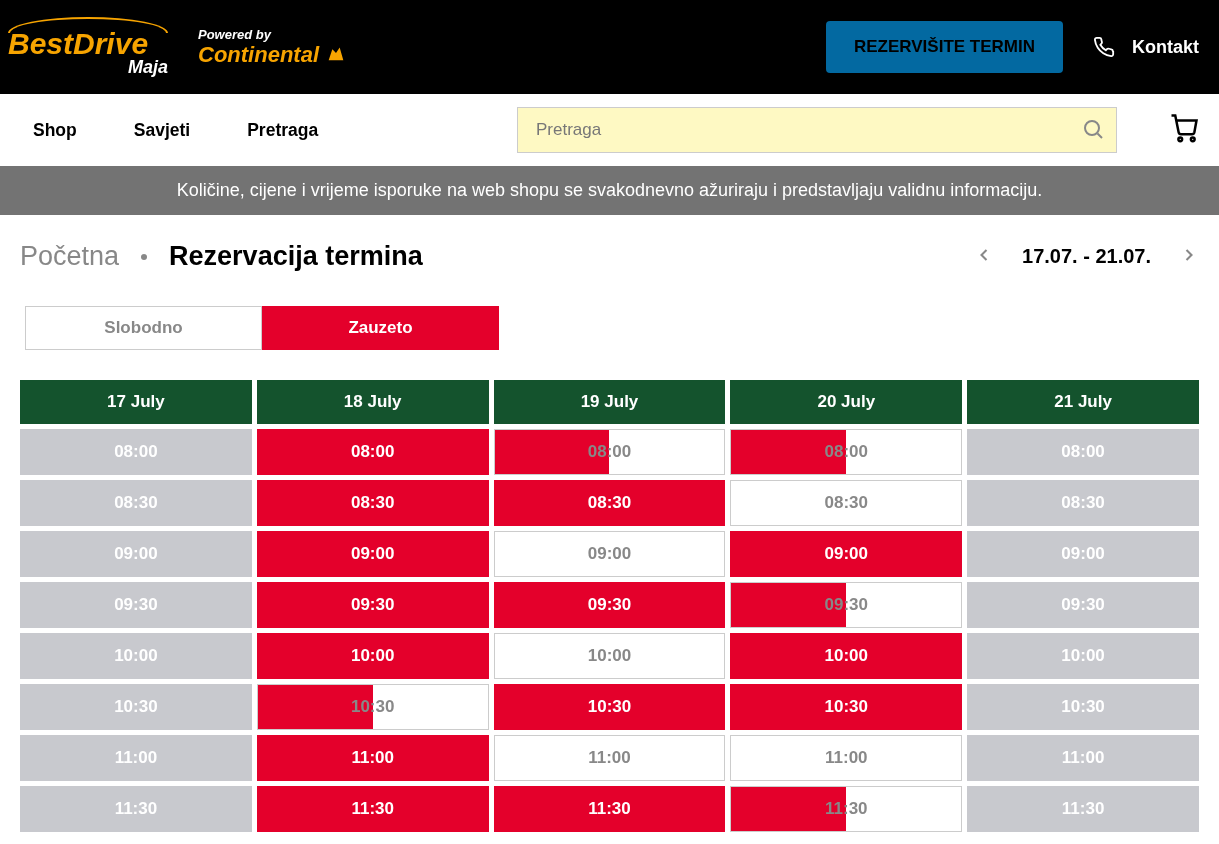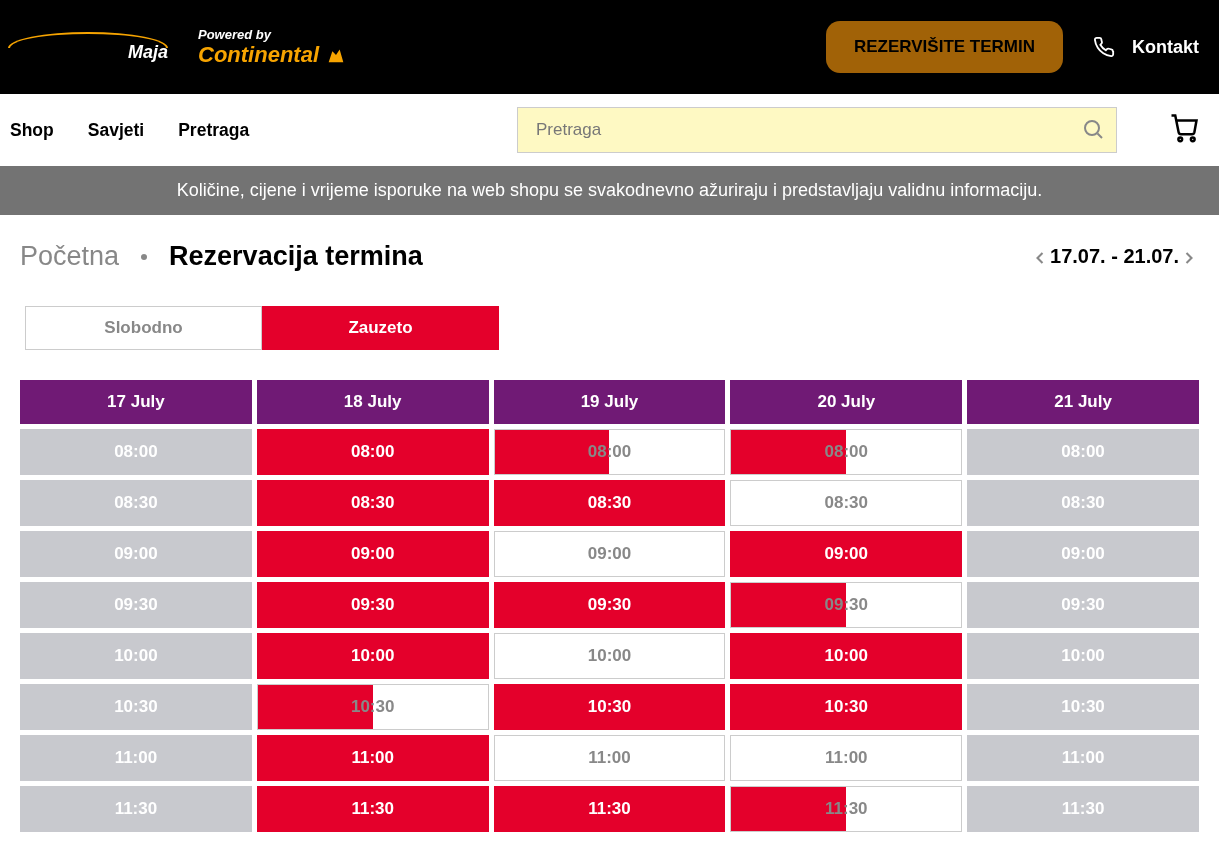--- a/index.html
+++ b/index.html
@@ -4,59 +4,59 @@
 <style>
 * { margin:0; padding:0; box-sizing:border-box; font-family:Arial,Helvetica,sans-serif; }
 body { background:#fff; width:1219px; }
 .topbar { background:#000; display:flex; align-items:center; padding:10px 20px 10px 8px; height:94px; }
 .logo-block { display:flex; flex-direction:column; }
 .bestdrive { color:#f7a400; font-size:30px; font-weight:bold; line-height:1; font-style:italic; }
 .bestdrive .arc { display:block; width:160px; height:16px; border:2px solid #f7a400; border-bottom:none; border-radius:80px 80px 0 0 / 16px 16px 0 0; margin-bottom:-4px;}
 .maja { color:#fff; font-size:18px; font-weight:bold; text-align:right; font-style:italic; margin-top:-2px;}
 .powered { margin-left:30px; color:#fff; display:flex; flex-direction:column; }
 .powered-label{ font-size:13px; font-weight:bold; font-style:italic;}
-.continental{ color:#f7a400; font-size:22px; font-weight:bold; font-style:italic; display:flex; align-items:center; gap:6px;}
+.continental{ color:#f7a400; font-size:22px; font-weight:bold; font-style:italic; display:flex; align-items:flex-start; gap:6px;}
 .horse{ width:22px; height:22px; }
 .spacer { flex:1; }
-.reserve-btn { background:#a16207; color:#000; font-weight:bold; padding:16px 28px; font-size:17px; border-radius:14px; border:none; cursor:pointer; margin-right:30px;}
+.reserve-btn { background:#0369a1; color:#000; font-weight:bold; padding:16px 28px; font-size:17px; border-radius:4px; border:none; cursor:pointer; margin-right:30px;}
 .kontakt { color:#fff; font-size:18px; font-weight:600; display:flex; align-items:center; gap:17px; cursor:pointer;}
 .navbar { background:#fff; display:flex; align-items:center; padding:14px 20px 14px 10px; height:72px;}
-.navbar a { color:#000; font-size:17.5px; font-weight:600; margin-right:34px; cursor:pointer;}
+.navbar a { color:#000; font-size:17.5px; font-weight:600; margin-right:34px; cursor:pointer;margin-left:23px;}
 .search-wrap { margin-left:auto; position:relative; width:600px; }
 .search-wrap input { width:100%; height:46px; border:1px solid #ccc; padding:0 46px 0 18px; font-size:17px; color:#555; background:#fef9c3;}
 .search-wrap input::placeholder{color:#777;}
 .search-icon { position:absolute; right:12px; top:10px; color:#888;}
 .cart { margin-left:52px; cursor:pointer;}
 .banner { background:#737373; color:#fff; text-align:center; font-size:18px; padding:14px 10px; font-weight:500;}
 .content { padding:26px 20px 0 20px;}
 .breadcrumb { display:flex; align-items:center; gap:22px; font-size:27px;}
 .breadcrumb .home { color:#888;}
 .breadcrumb .dot { width:6px; height:6px; background:#888; border-radius:50%;}
 .breadcrumb .title { font-weight:700; color:#000;}
-.date-nav { margin-left:auto; display:flex; align-items:flex-end; font-size:20px; font-weight:700;}
+.date-nav { margin-left:auto; display:flex; align-items:flex-start; gap:28px; font-size:20px; font-weight:700;}
 .chev { color:#888; cursor:pointer; width:20px; height:20px;}
 .legend { display:flex; margin:34px 0 30px 0;}
 .legend-tab { width:237px; height:44px; display:flex; align-items:center; justify-content:center; font-size:17px; font-weight:700;}
 .legend-tab.zauzeto{ background:#e4002b; color:#fff;}
 .legend-tab.slobodno{ background:#fff; color:#888; border:1px solid #ccc; margin-left:5px;}
 .schedule { display:flex; gap:5px;}
 .day-col { flex:1; display:flex; flex-direction:column; gap:5px;}
-.day-head { background:#701a75; color:#fff; font-weight:700; font-size:17px; text-align:center; padding:12px 0;}
+.day-head { background:#14532d; color:#fff; font-weight:700; font-size:17px; text-align:center; padding:12px 0;}
 .slot { position:relative; height:46px; background:#c8c9ce; color:#fff; font-weight:700; font-size:17px; display:flex; align-items:center; justify-content:center; border:1px solid transparent;}
 .slot .fill { position:absolute; left:0; top:0; bottom:0; background:#e4002b;}
 .slot.free { background:#fff; color:#888; border:1px solid #ccc;}
 .slot.busy { background:#e4002b;}
 .slot span { position:relative; z-index:2;}
 </style>
 </head>
 <body>
 
 <div class="topbar">
   <div class="logo-block">
-    <span class="bestdrive"><span class="arc"></span></span>
+    <span class="bestdrive"><span class="arc"></span><span>BestDrive</span></span>
     <span class="maja">Maja</span>
   </div>
   <div class="powered">
     <span class="powered-label">Powered by</span>
     <span class="continental">
         <span>Continental</span>
       <svg class="horse" viewBox="0 0 24 24" fill="#f7a400">
           <path d="M4 20 L8 8 L12 12 L16 6 L20 20 Z"></path>
         </svg>
     </span>

